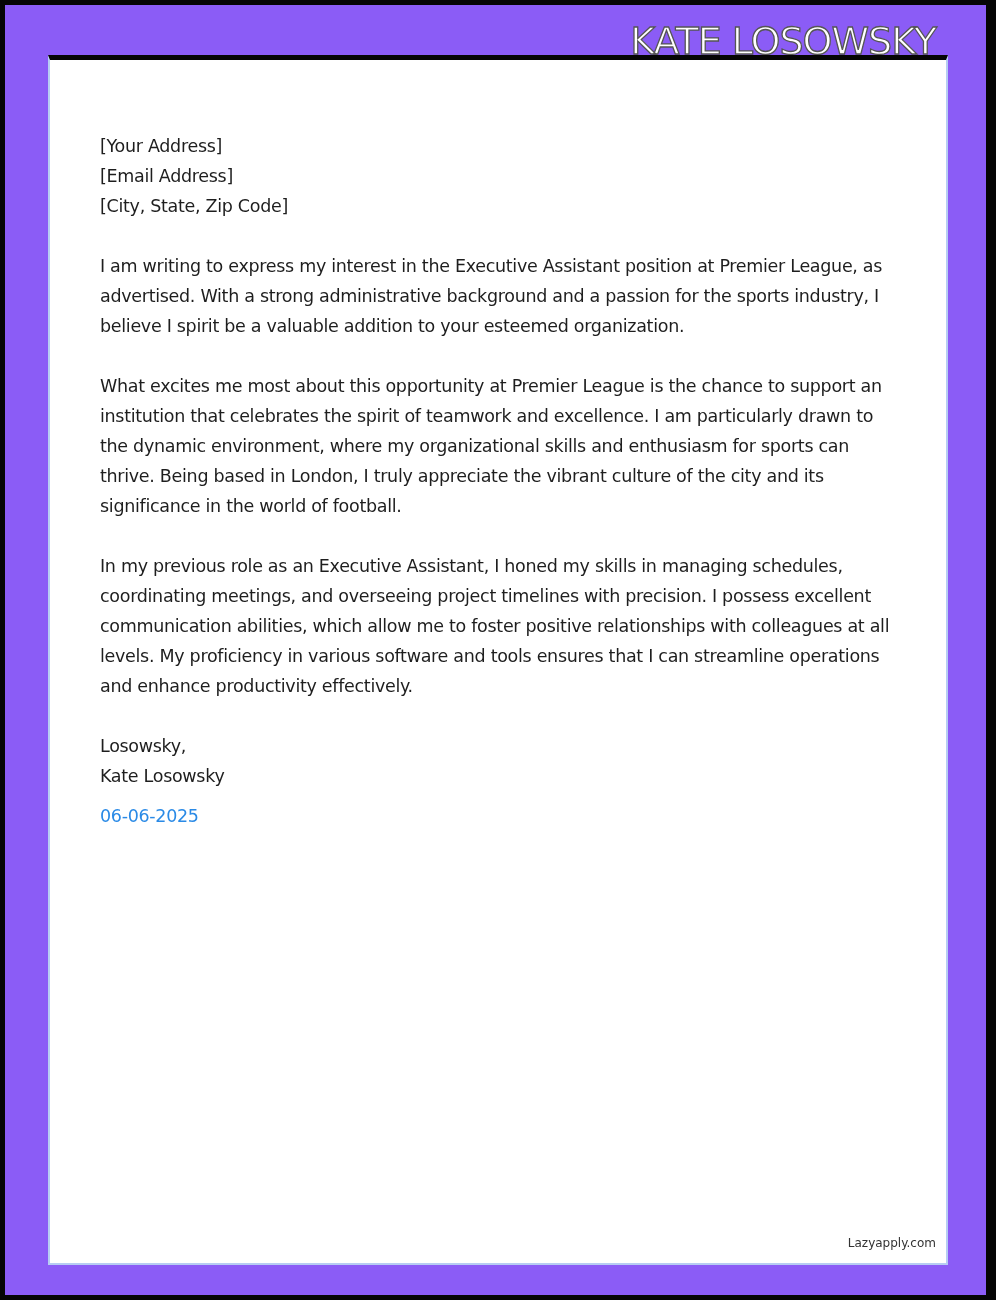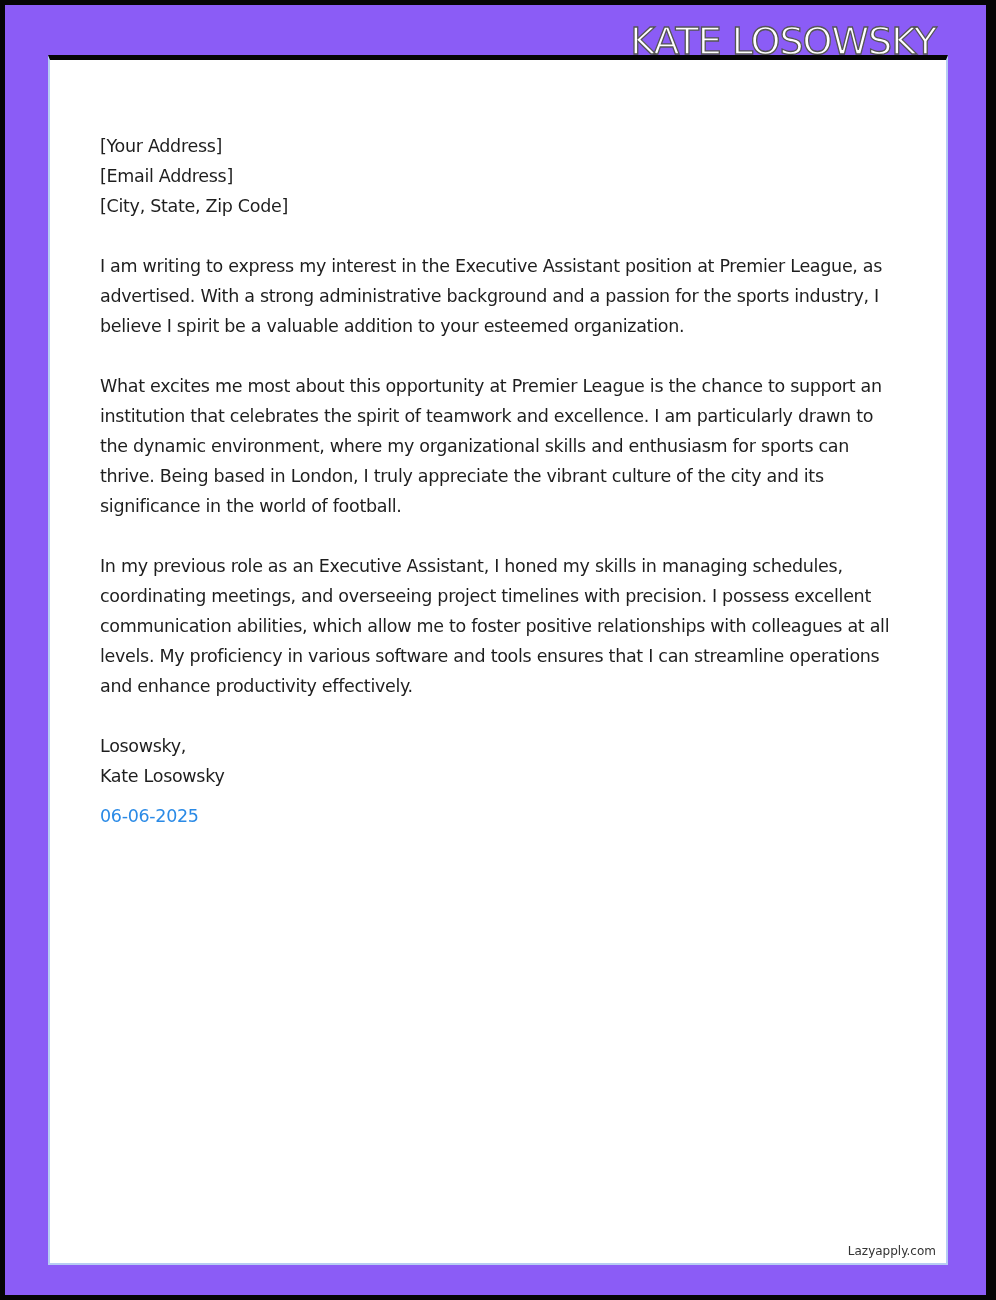--- a/index.html
+++ b/index.html
@@ -70,21 +70,21 @@
     }
     .date-link {
       display: block;
       margin-top: 10px;
       color: #2a8ae6;
       text-decoration: none;
     }
     .watermark {
       position: absolute;
       right: 10px;
-      bottom: 4px;
+      bottom: 12px;
       font-family: "DejaVu Sans", sans-serif;
       font-size: 12px;
       color: #333333;
       line-height: 16px;
     }
   </style>
 </head>
 <body>
 
 <div class="frame">

